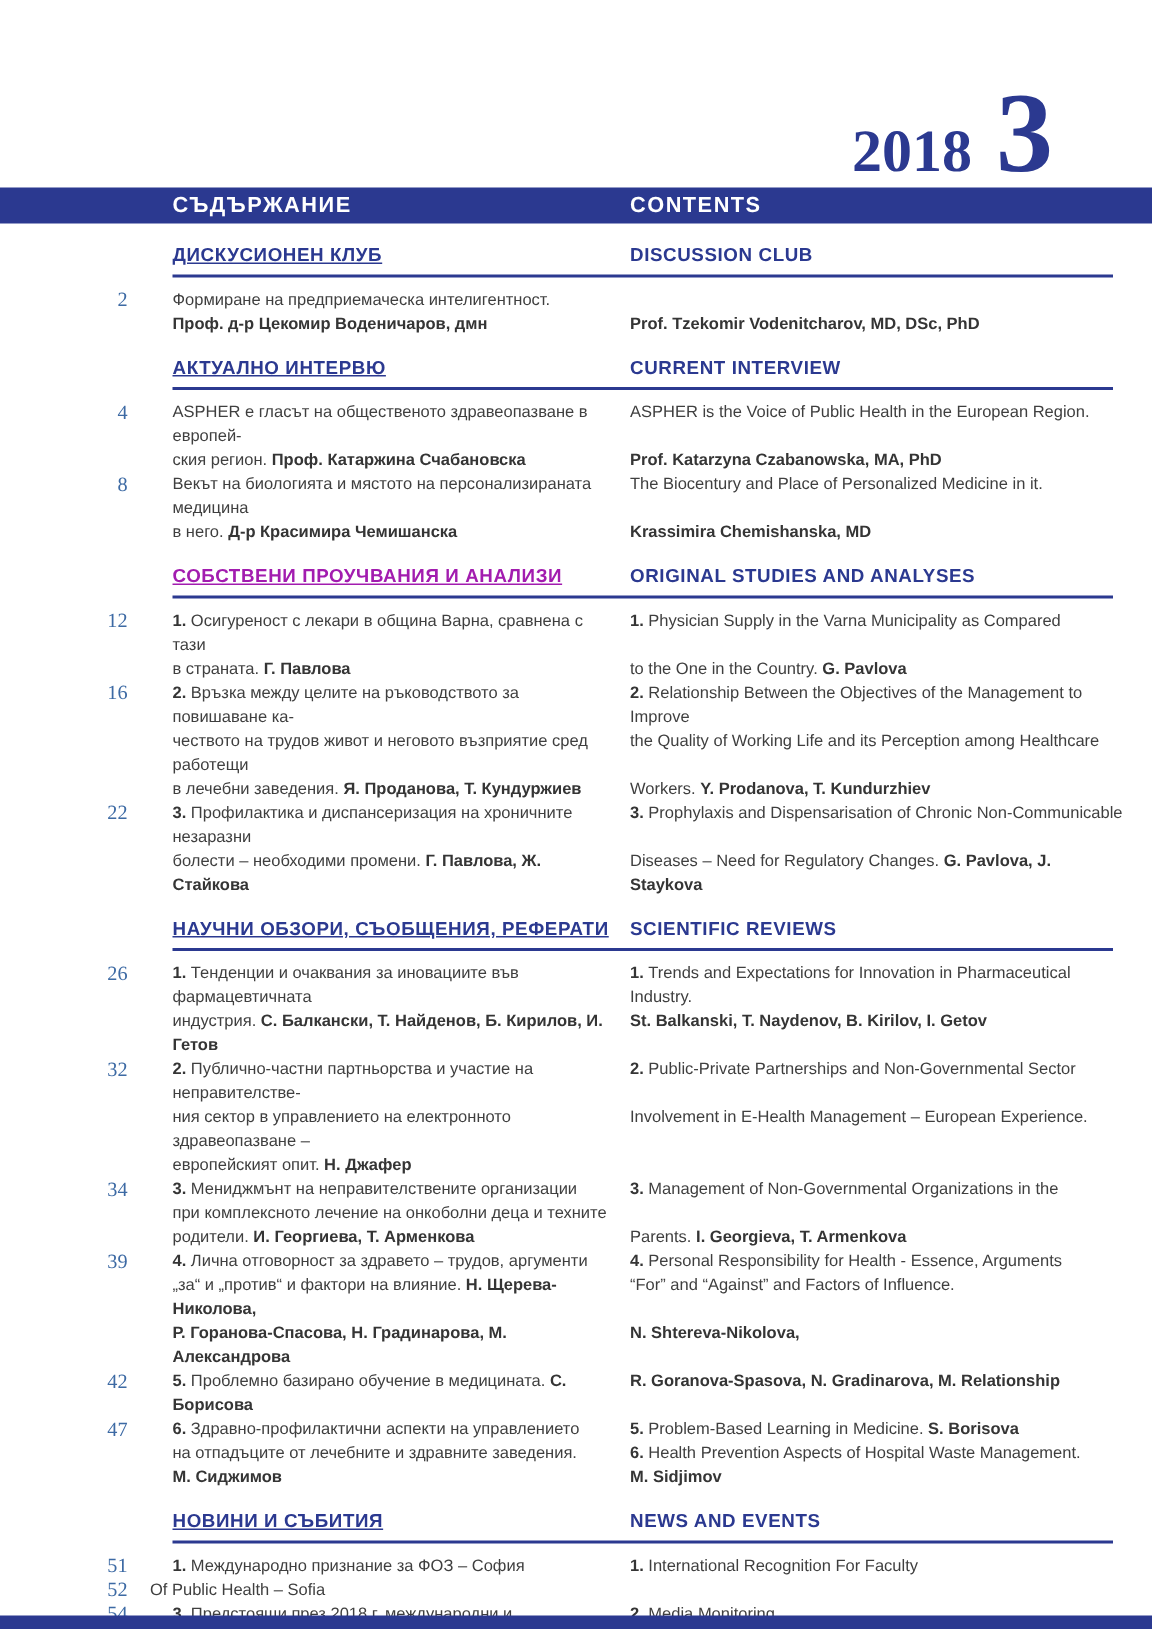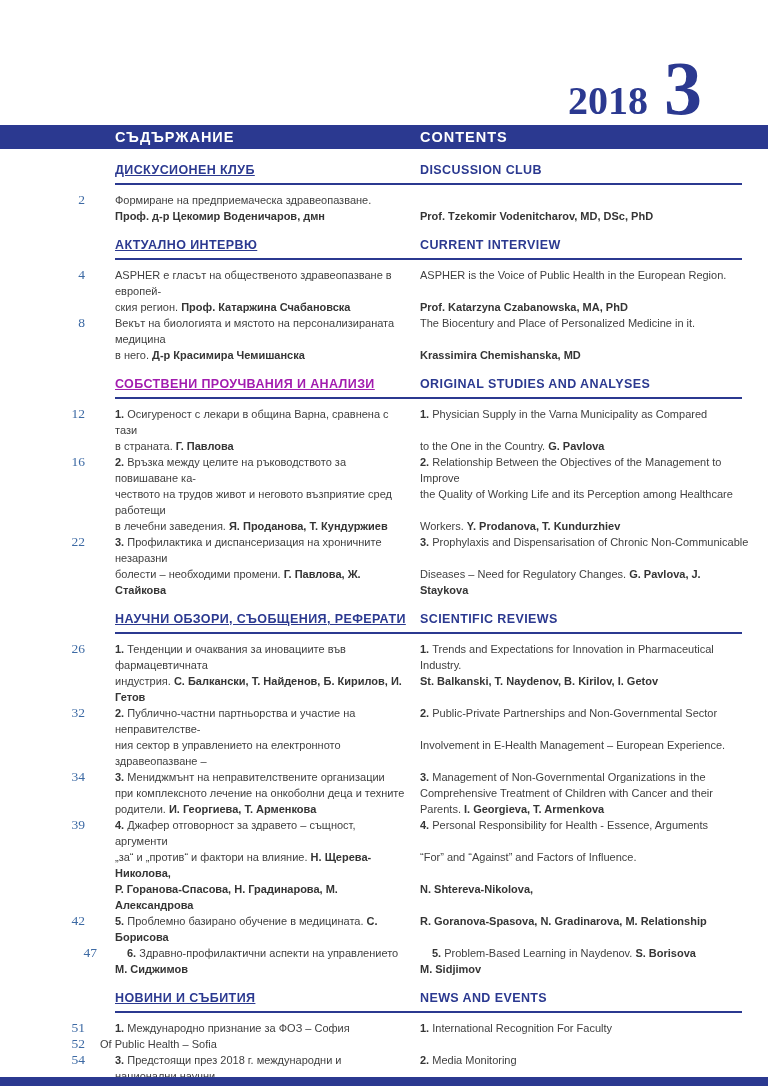--- a/index.html
+++ b/index.html
@@ -51,21 +51,21 @@
   <div class="content" id="sections">
       <div class="section">
         <div class="section-head">
           <div class="h-sp"></div>
           <div class="h-bg" style="color: rgb(43, 57, 144);">ДИСКУСИОНЕН  КЛУБ</div>
           <div class="h-en" style="color: rgb(43, 57, 144);">DISCUSSION  CLUB</div>
         </div>
         <div class="rule" style="background: rgb(43, 57, 144);"></div>
         <div class="row">
           <div class="num" style="color: rgb(61, 106, 164);">2</div>
-          <div class="cell-bg"><span>Формиране на предприемаческа здравеопазване.</span></div>
+          <div class="cell-bg"><span>Формиране на предприемаческа интелигентност.</span></div>
         </div>
         <div class="row">
           <div class="num" style="color: rgb(61, 106, 164);"></div>
           <div class="cell-bg"><span class="b">Проф. д-р Цекомир Воденичаров, дмн</span></div>
           <div class="cell-en"><span class="b">Prof. Tzekomir Vodenitcharov, MD, DSc, PhD</span></div>
         </div>
       </div>
       <div class="section">
         <div class="section-head">
           <div class="h-sp"></div>
@@ -159,60 +159,65 @@
           <div class="cell-bg"><span class="b">2. </span><span>Публично-частни партньорства и участие на неправителстве-</span></div>
           <div class="cell-en"><span class="b">2. </span><span>Public-Private Partnerships and Non-Governmental Sector</span></div>
         </div>
         <div class="row">
           <div class="num" style="color: rgb(61, 106, 164);"></div>
           <div class="cell-bg"><span>ния сектор в управлението на електронното здравеопазване –</span></div>
           <div class="cell-en"><span>Involvement in E-Health Management – European Experience.</span></div>
         </div>
         <div class="row">
           <div class="num" style="color: rgb(61, 106, 164);"></div>
+          <div class="cell-bg"><span>европейският опит. </span><span class="b">Н. Джафер</span></div>
         </div>
         <div class="row">
           <div class="num" style="color: rgb(61, 106, 164);">34</div>
           <div class="cell-bg"><span class="b">3. </span><span>Мениджмънт на неправителствените организации</span></div>
           <div class="cell-en"><span class="b">3. </span><span>Management of Non-Governmental Organizations in the</span></div>
         </div>
         <div class="row">
           <div class="num" style="color: rgb(61, 106, 164);"></div>
           <div class="cell-bg"><span>при комплексното лечение на онкоболни деца и техните</span></div>
-          <div class="cell-en"><span>Comprehensive Treatment of Children with Cancer and their</span></div>
         </div>
         <div class="row">
           <div class="num" style="color: rgb(61, 106, 164);"></div>
           <div class="cell-bg"><span>родители. </span><span class="b">И. Георгиева, Т. Арменкова</span></div>
           <div class="cell-en"><span>Parents. </span><span class="b">I. Georgieva, T. Armenkova</span></div>
         </div>
         <div class="row">
           <div class="num" style="color: rgb(61, 106, 164);">39</div>
-          <div class="cell-bg"><span class="b">4. </span><span>Джафер отговорност за здравето – същност, аргументи</span></div>
+          <div class="cell-bg"><span class="b">4. </span><span>Лична отговорност за здравето – трудов, аргументи</span></div>
           <div class="cell-en"><span class="b">4. </span><span>Personal Responsibility for Health - Essence, Arguments</span></div>
         </div>
         <div class="row">
           <div class="num" style="color: rgb(61, 106, 164);"></div>
           <div class="cell-bg"><span>„за“ и „против“ и фактори на влияние. </span><span class="b">Н. Щерева-Николова,</span></div>
           <div class="cell-en"><span>“For” and “Against” and Factors of Influence.</span></div>
         </div>
         <div class="row">
           <div class="num" style="color: rgb(61, 106, 164);"></div>
           <div class="cell-bg"><span class="b">Р. Горанова-Спасова, Н. Градинарова, М. Александрова</span></div>
           <div class="cell-en"><span class="b">N. Shtereva-Nikolova,</span></div>
         </div>
         <div class="row">
           <div class="num" style="color: rgb(61, 106, 164);">42</div>
           <div class="cell-bg"><span class="b">5. </span><span>Проблемно базирано обучение в медицината. </span><span class="b">С. Борисова</span></div>
           <div class="cell-en"><span class="b">R. Goranova-Spasova, N. Gradinarova, M. Relationship</span></div>
         </div>
         <div class="row">
-          <div class="num" style="color: rgb(61, 106, 164); padding-left: 12px;">47</div>
+          <div class="num" style="color: rgb(61, 106, 164);">47</div>
           <div class="cell-bg"><span class="b">6. </span><span>Здравно-профилактични аспекти на управлението</span></div>
-          <div class="cell-en"><span class="b">5. </span><span>Problem-Based Learning in Naydenov. </span><span class="b">S. Borisova</span></div>
+          <div class="cell-en"><span class="b">5. </span><span>Problem-Based Learning in Medicine. </span><span class="b">S. Borisova</span></div>
+        </div>
+        <div class="row">
+          <div class="num" style="color: rgb(61, 106, 164);"></div>
+          <div class="cell-bg"><span>на отпадъците от лечебните и здравните заведения.</span></div>
+          <div class="cell-en"><span class="b">6. </span><span>Health Prevention Aspects of Hospital Waste Management.</span></div>
         </div>
         <div class="row">
           <div class="num" style="color: rgb(61, 106, 164);"></div>
           <div class="cell-bg"><span class="b">М. Сиджимов</span></div>
           <div class="cell-en"><span class="b">M. Sidjimov</span></div>
         </div>
       </div>
       <div class="section">
         <div class="section-head">
           <div class="h-sp"></div>

